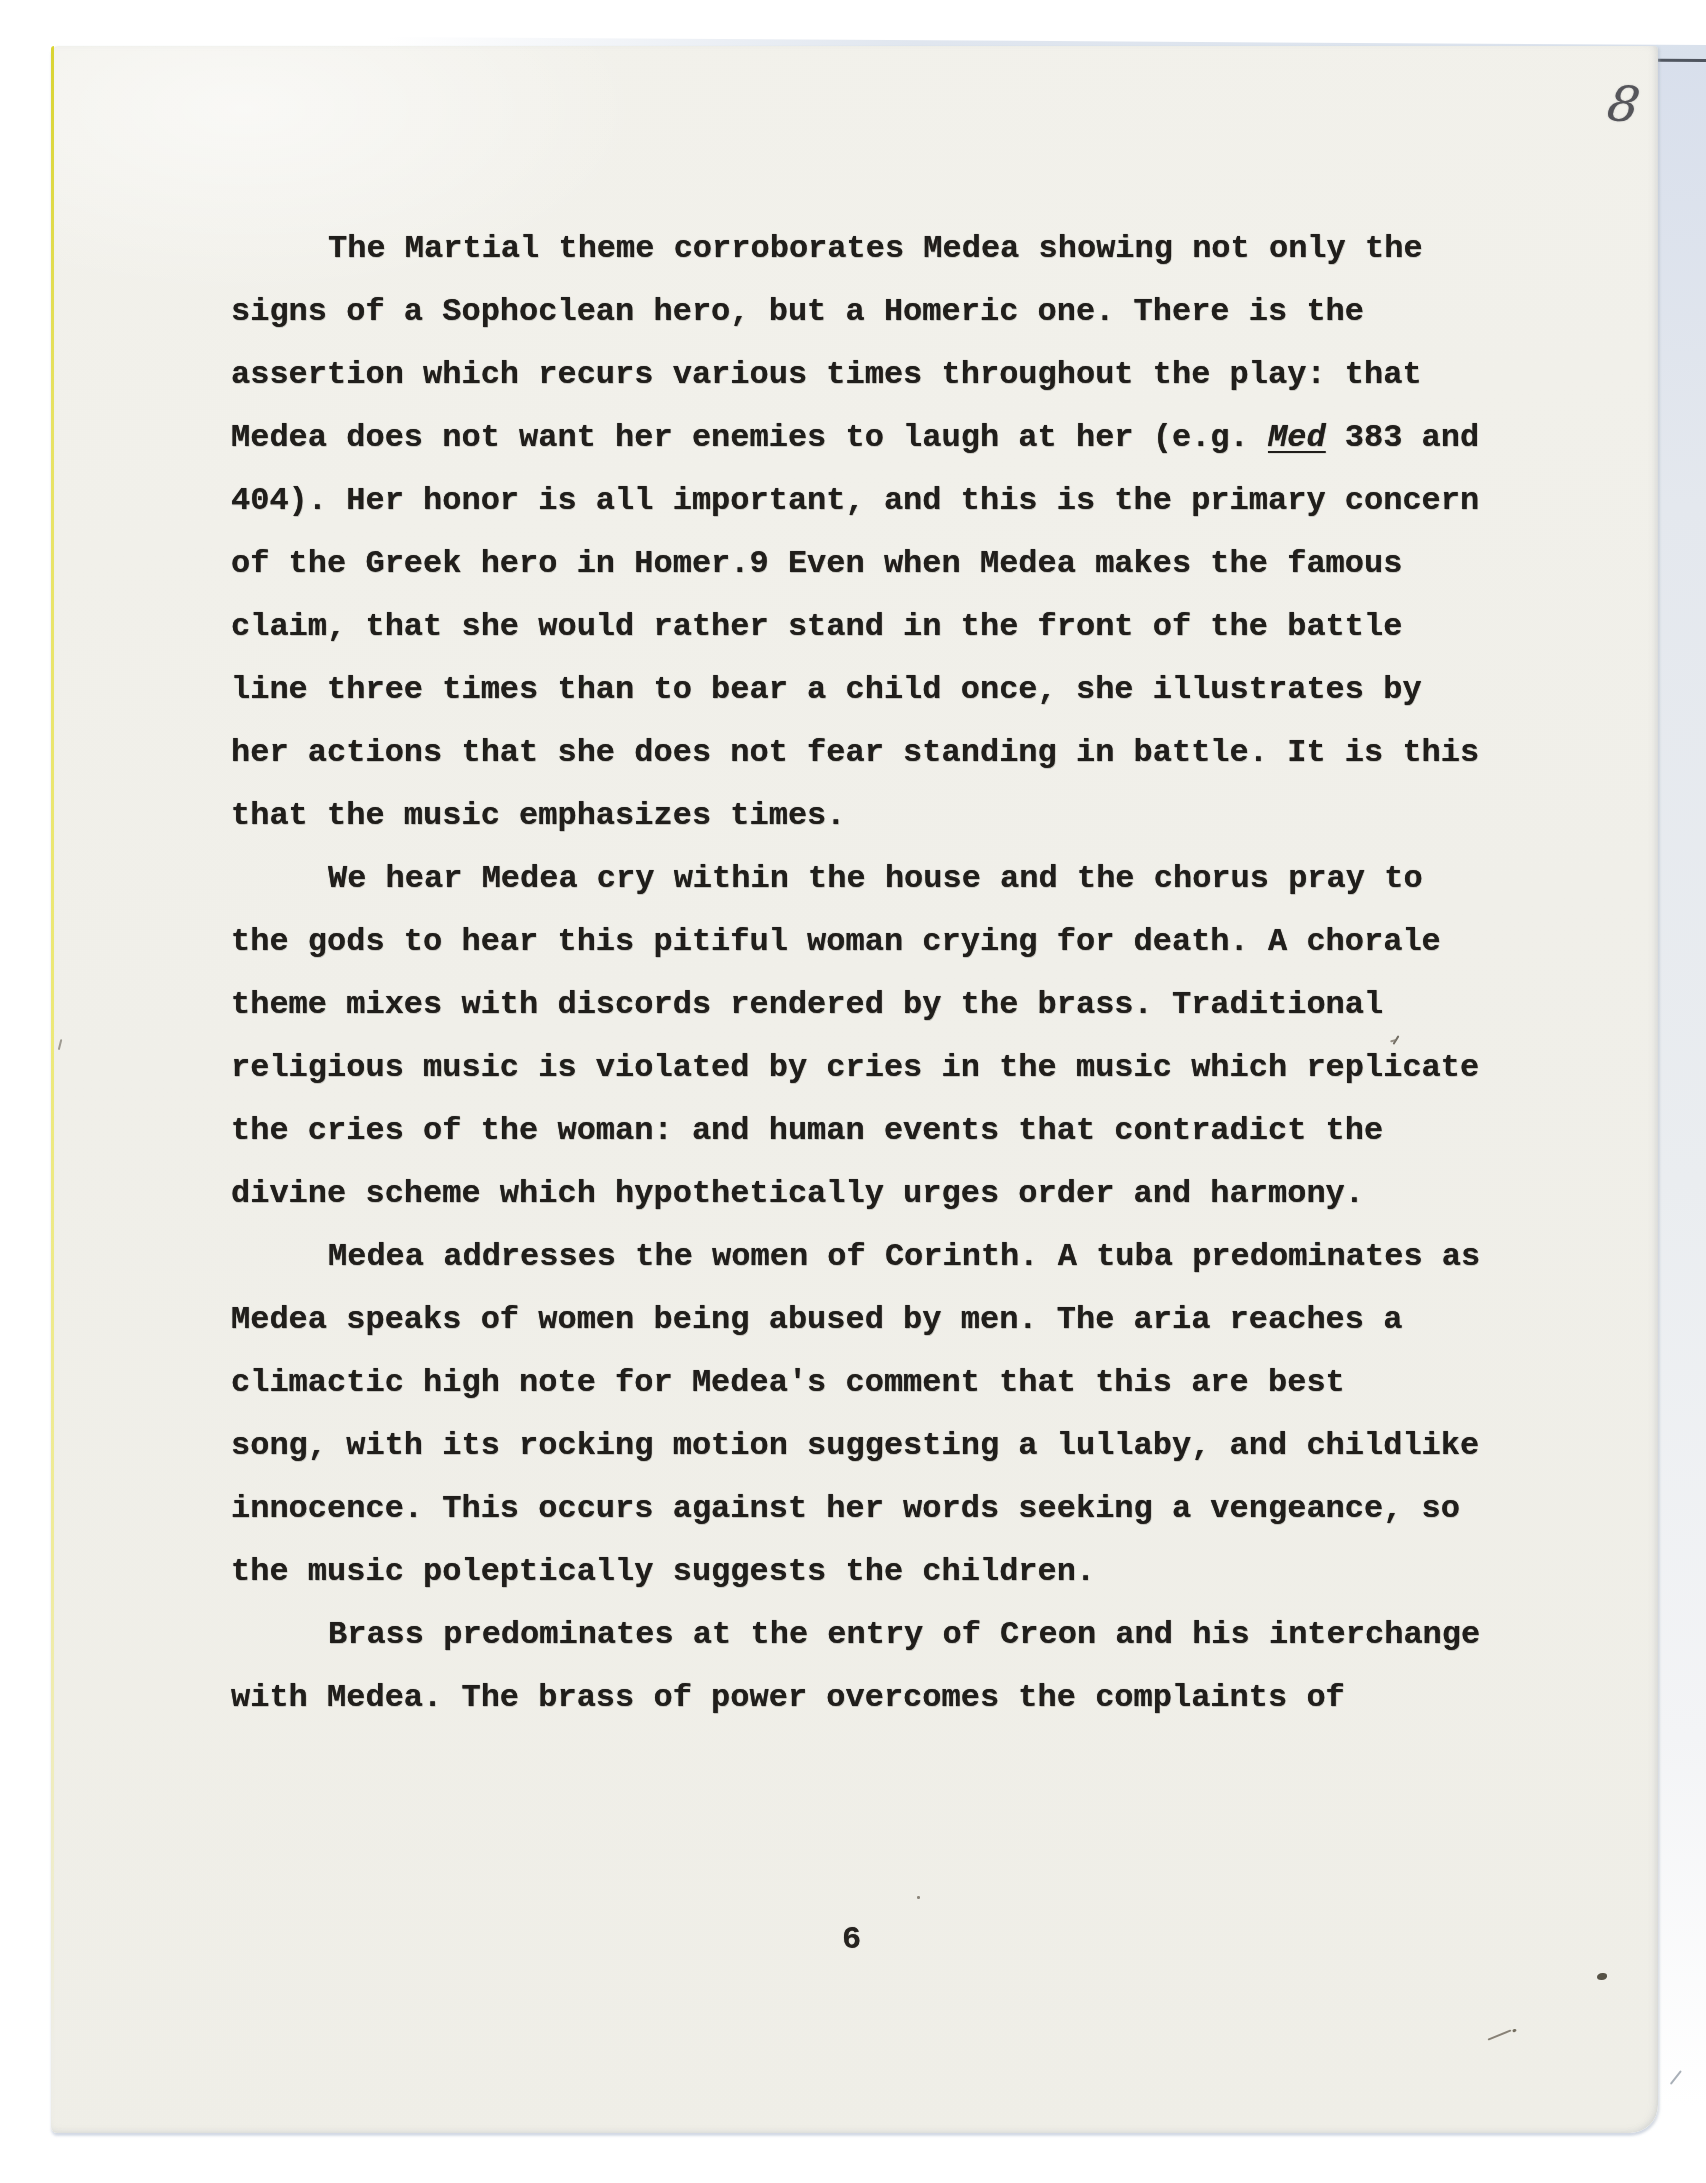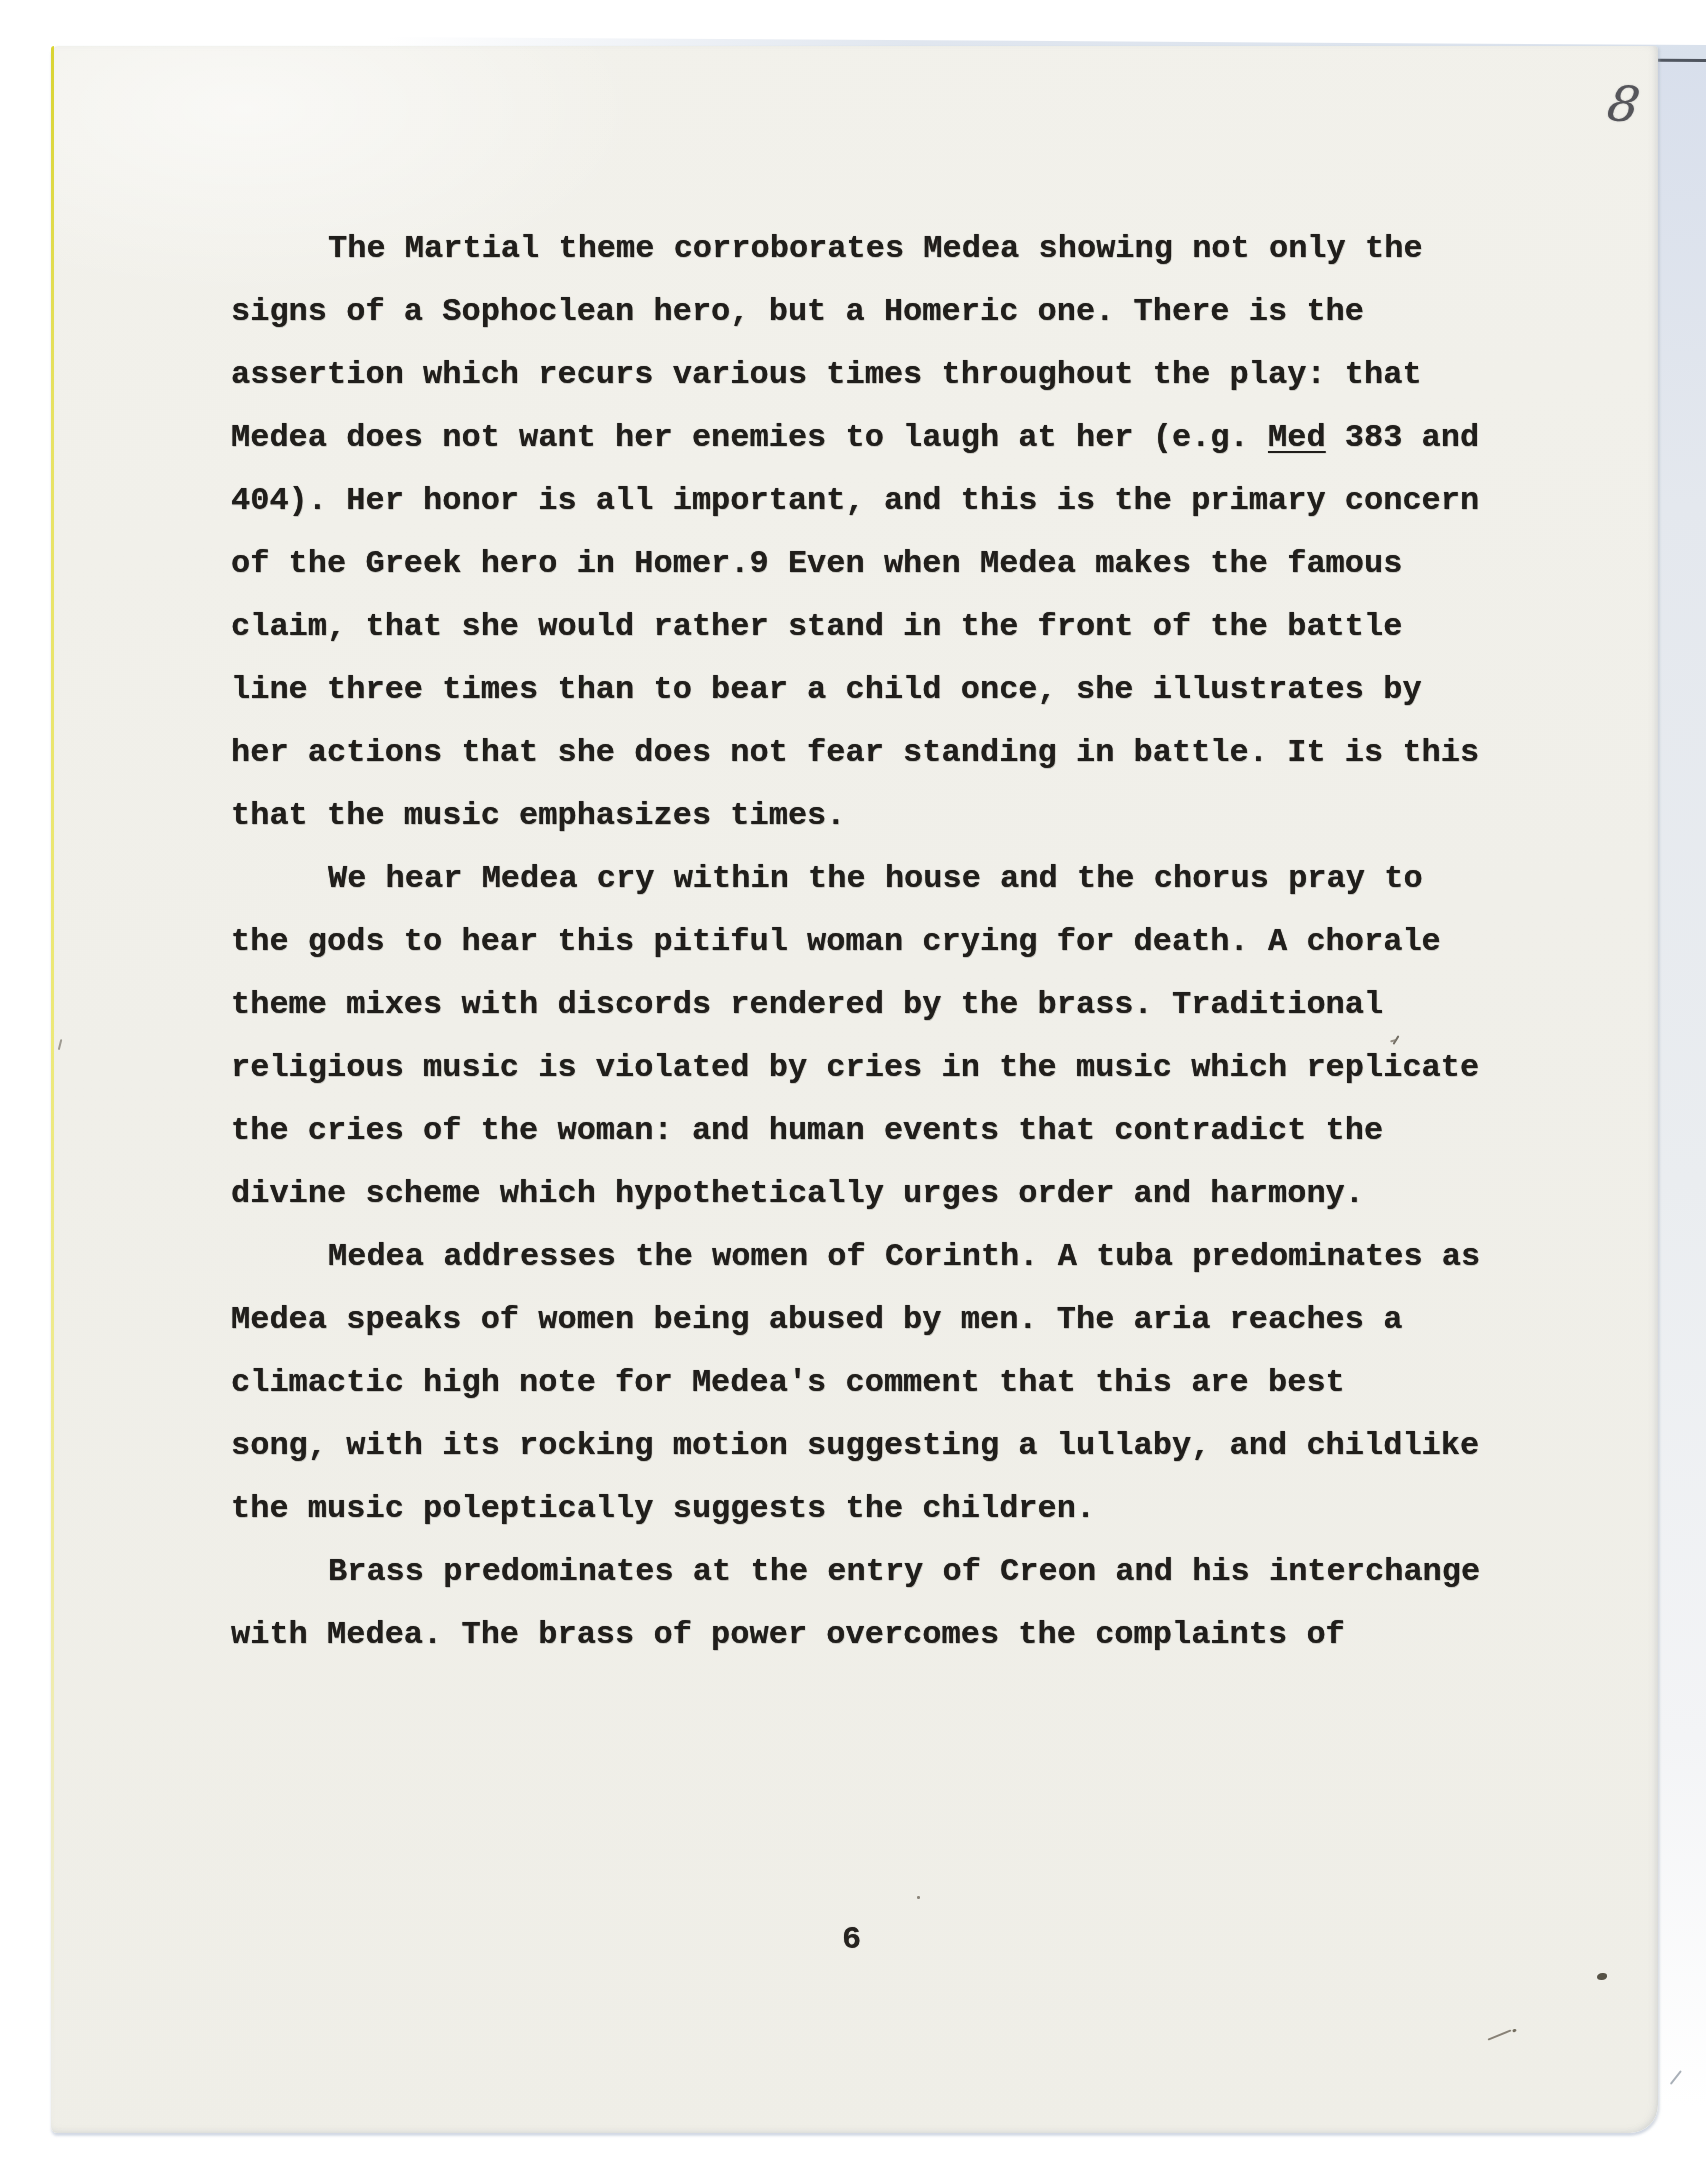--- a/index.html
+++ b/index.html
@@ -51,21 +51,21 @@
   
   .text-block{
     position:absolute;left:180px;top:171px;width:1311px;
     font-family:"Liberation Mono", monospace;
     font-weight:700;font-size:32px;line-height:63px;
     color:#201e1b;
     text-shadow:0 0 0.8px rgba(28,26,22,.78), 0.6px 0.6px 0 rgba(28,26,22,.15);
   }
   .line{height:63px;white-space:pre;}
   .line.indent{padding-left:97px;}
-  .u{text-decoration:underline;text-decoration-thickness:2.2px;text-underline-offset:5px;}
+  .u{text-decoration:underline;text-decoration-thickness:2.2px;text-underline-offset:5px;font-style:italic;}
 
   
   .page-number{
     position:absolute;left:791px;top:1862px;
     font-family:"Liberation Mono", monospace;
     font-weight:700;font-size:32px;line-height:63px;color:#26231f;
     text-shadow:0 0 0.8px rgba(28,26,22,.7);
   }
 
   
@@ -116,20 +116,21 @@
         <div class="line indent">We hear Medea cry within the house and the chorus pray to</div>
         <div class="line">the gods to hear this pitiful woman crying for death. A chorale</div>
         <div class="line">theme mixes with discords rendered by the brass. Traditional</div>
         <div class="line">religious music is violated by cries in the music which replicate</div>
         <div class="line">the cries of the woman: and human events that contradict the</div>
         <div class="line">divine scheme which hypothetically urges order and harmony.</div>
         <div class="line indent">Medea addresses the women of Corinth. A tuba predominates as</div>
         <div class="line">Medea speaks of women being abused by men. The aria reaches a</div>
         <div class="line">climactic high note for Medea's comment that this are best</div>
         <div class="line">song, with its rocking motion suggesting a lullaby, and childlike</div>
+        <div class="line">innocence. This occurs against her words seeking a vengeance, so</div>
         <div class="line">the music poleptically suggests the children.</div>
         <div class="line indent">Brass predominates at the entry of Creon and his interchange</div>
         <div class="line">with Medea. The brass of power overcomes the complaints of</div>
       </div>
 
     <div class="page-number">6</div>
 
     <div class="speck-1"></div>
     <div class="speck-scratch"></div>
     <div class="speck-dot"></div>

